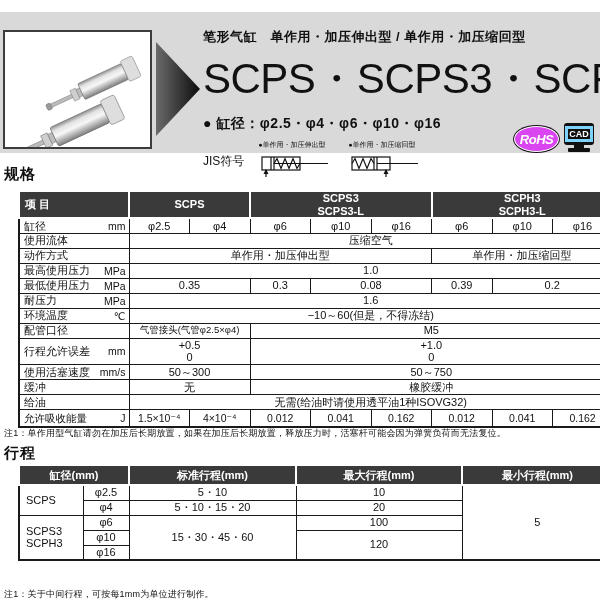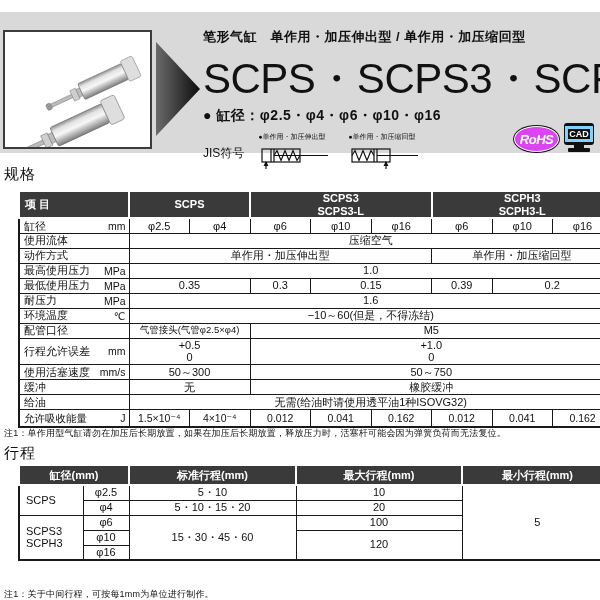--- a/index.html
+++ b/index.html
@@ -21,21 +21,21 @@
   }
   .photo-box svg { display:block; width:100%; height:100%; }
 
   .arrow-wrap { position:absolute; top:30px; left:156px; width:44px; height:94px; }
 
   .head-text { position:absolute; top:16px; left:203px; width:394px; }
   .tagline { font-size:13px; font-weight:bold; letter-spacing:0.5px; white-space:nowrap; }
   .title-row { margin-top:5px; white-space:nowrap; }
   .series-title { font-size:42px; font-weight:normal; letter-spacing:-0.5px; }
   .title-suffix { font-size:19px; font-weight:bold; margin-left:5px; }
-  .bore-line { margin-top:0; font-size:14px; font-weight:bold; letter-spacing:0.5px; }
+  .bore-line { margin-top:8px; font-size:14px; font-weight:bold; letter-spacing:0.5px; }
 
   .jis-row { margin-top:8px; display:flex; align-items:flex-start; }
   .jis-label { font-size:12px; font-weight:normal; margin-top:12px; margin-right:14px; }
   .jis-symbol { margin-right:16px; }
   .jis-cap { font-size:7px; line-height:1; margin-bottom:2px; white-space:nowrap; }
   .jis-symbol svg { display:block; }
 
   .rohs-badge {
     position:absolute; top:113px; left:513px; width:47px; height:28px;
     background:#d946ef; border-radius:50%;
@@ -46,21 +46,21 @@
   .cad-badge { position:absolute; top:111px; left:564px; width:30px; }
   .cad-screen {
     width:30px; height:22px; background:#101010; border-radius:3px;
     display:flex; align-items:center; justify-content:center;
   }
   .cad-screen span { color:#fff; font-size:9px; font-weight:bold; border:3px solid #7dd3fc; padding:0 1px; line-height:1.2; }
   .cad-stand { width:10px; height:3px; background:#101010; margin:0 auto; }
   .cad-base  { width:22px; height:4px; background:#101010; margin:0 auto; border-radius:1px; }
 
   
-  .section-heading { position:absolute; left:4px; font-size:15px; font-weight:normal; letter-spacing:1px; }
+  .section-heading { position:absolute; left:4px; font-size:15px; font-weight:bold; letter-spacing:1px; }
   #spec-heading { top:165px; }
   #stroke-heading { top:444px; }
   .note { position:absolute; left:4px; font-size:9px; letter-spacing:0.2px; white-space:nowrap; }
   #spec-note { top:427px; }
   #stroke-note { top:568px;margin-top:20px; }
 
   
   table { border-collapse:collapse; table-layout:fixed; position:absolute; left:18px; width:594px;
           font-size:11px; }
   #spec-table { top:190px; }
@@ -259,21 +259,21 @@
     </tr>
     <tr>
       <td class="lab">
           <div class="labwrap">
             <span>最低使用压力</span>
             <span class="unit">MPa</span>
           </div>
         </td>
       <td colspan="2">0.35</td>
       <td>0.3</td>
-      <td colspan="2">0.15</td>
+      <td colspan="2">0.08</td>
       <td>0.39</td>
       <td colspan="2">0.2</td>
     </tr>
     <tr>
       <td class="lab">
           <div class="labwrap">
             <span>耐压力</span>
             <span class="unit">MPa</span>
           </div>
         </td>

